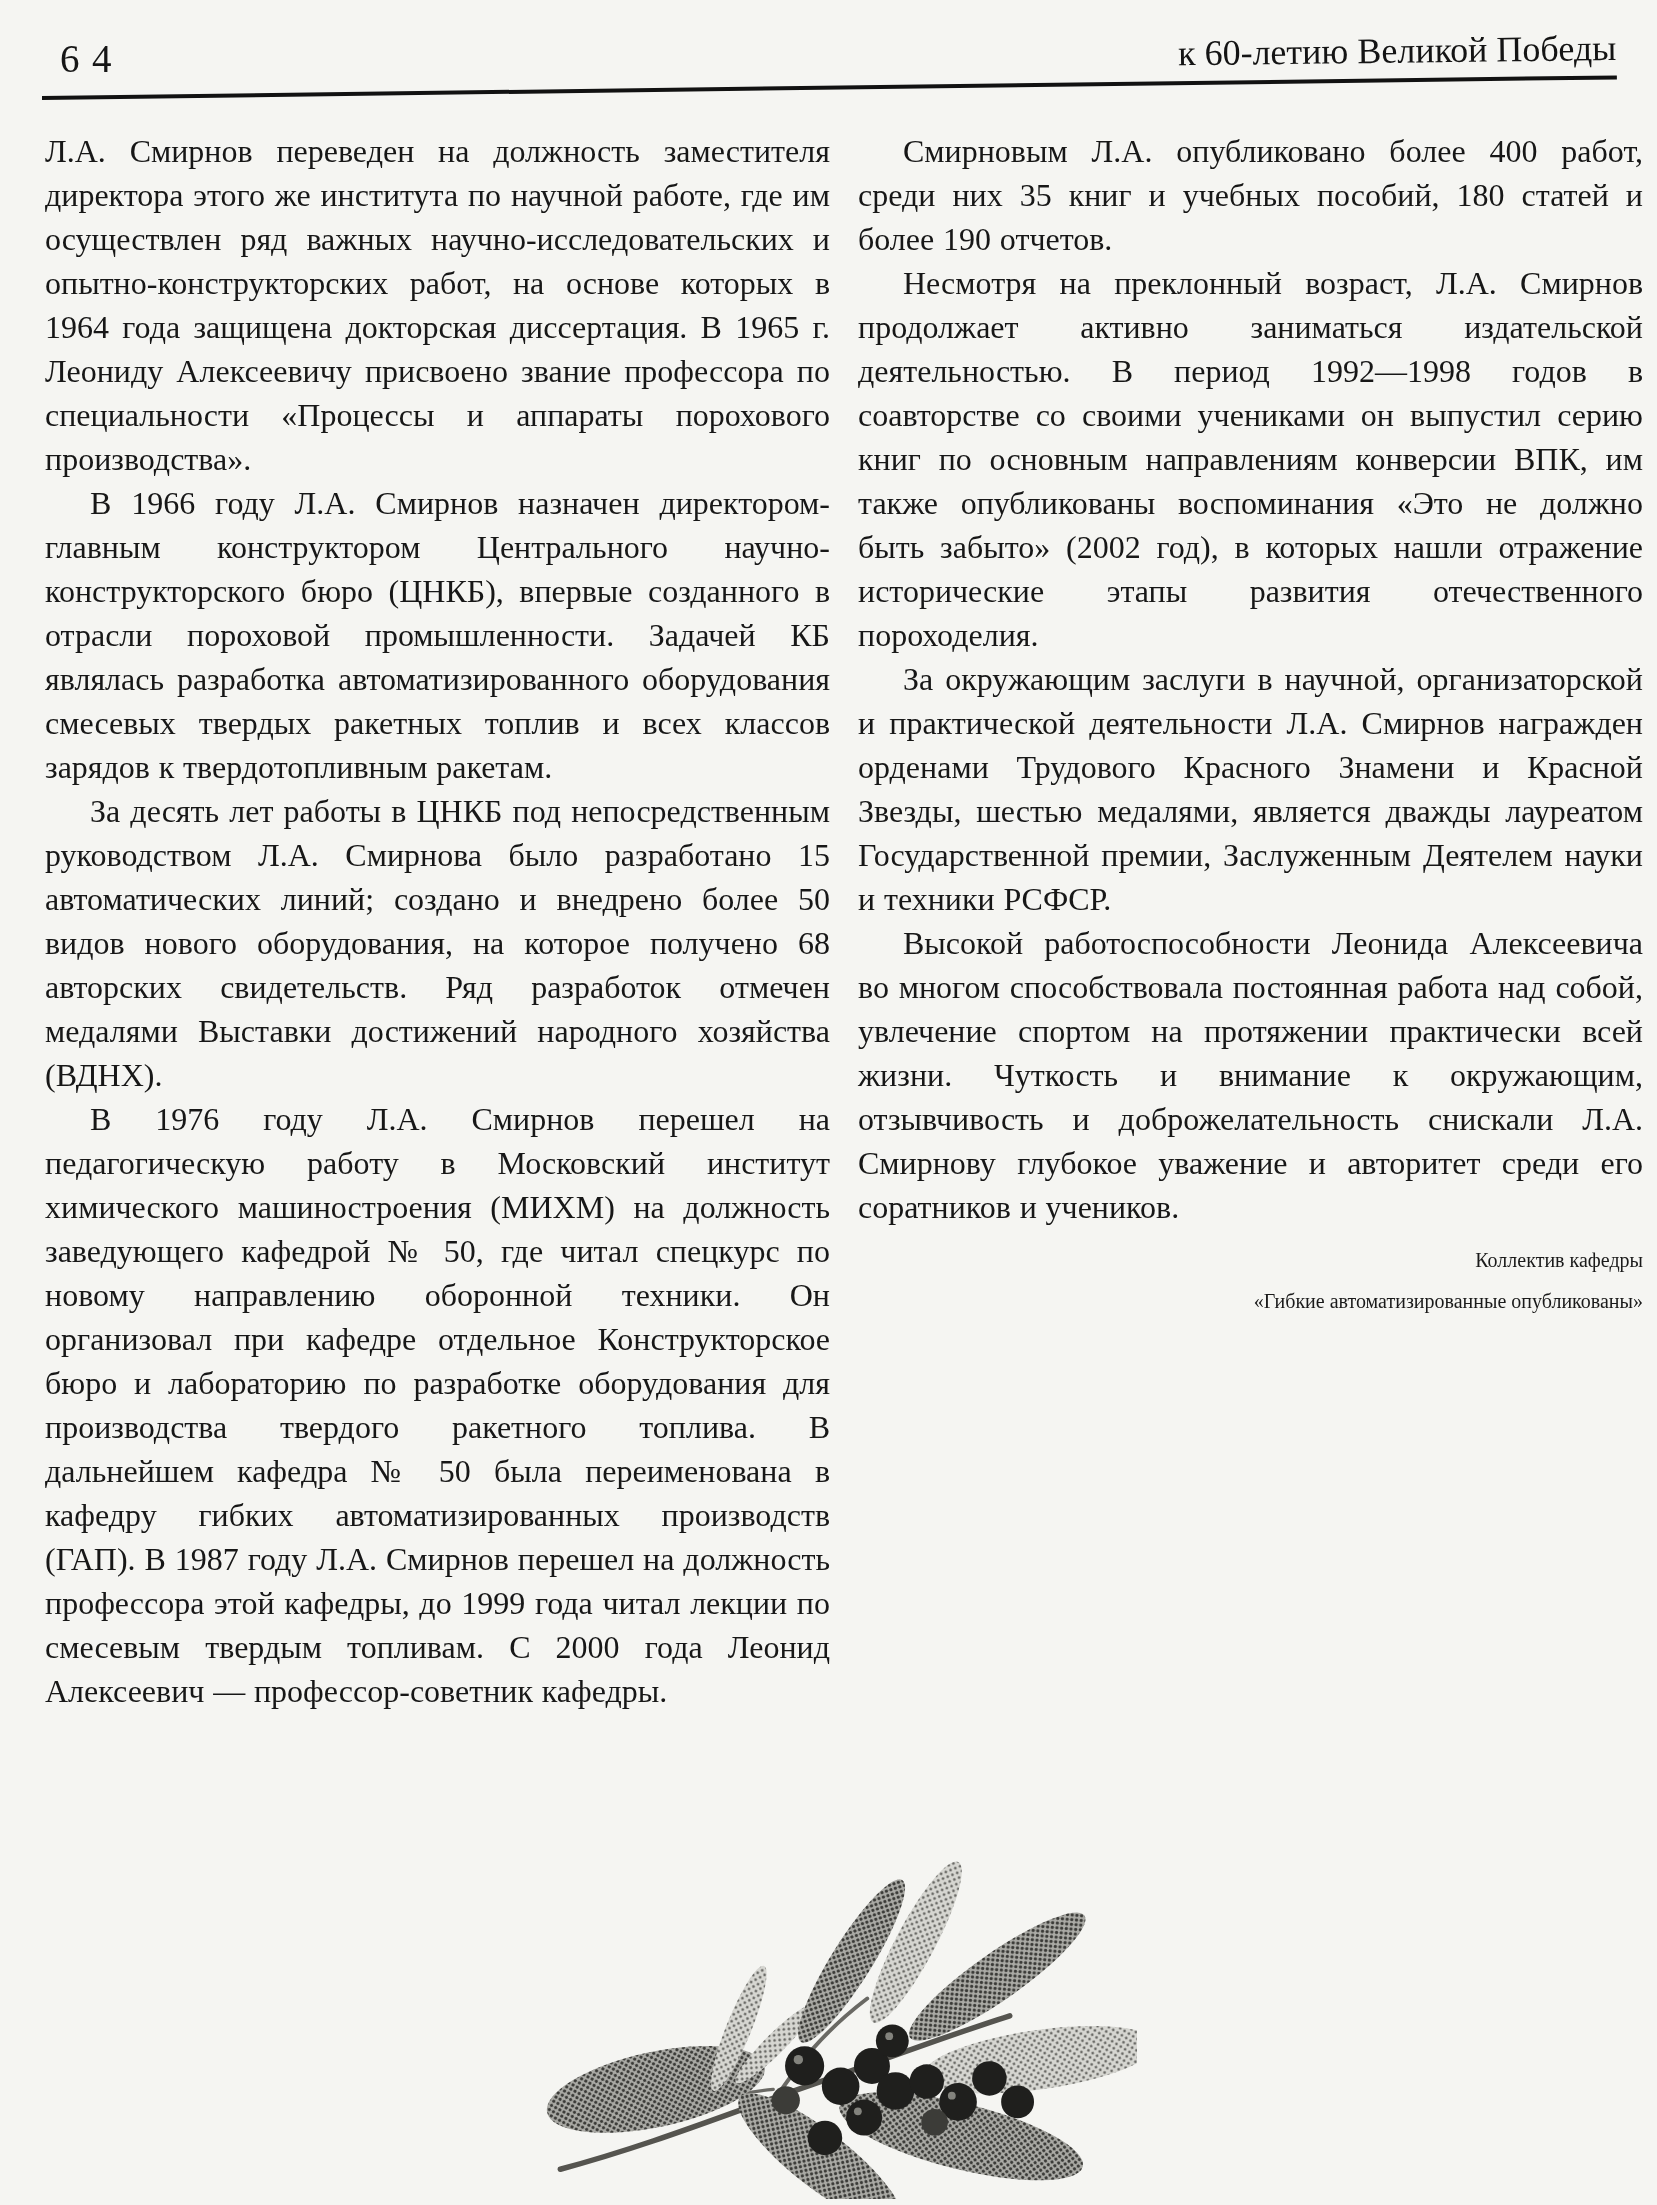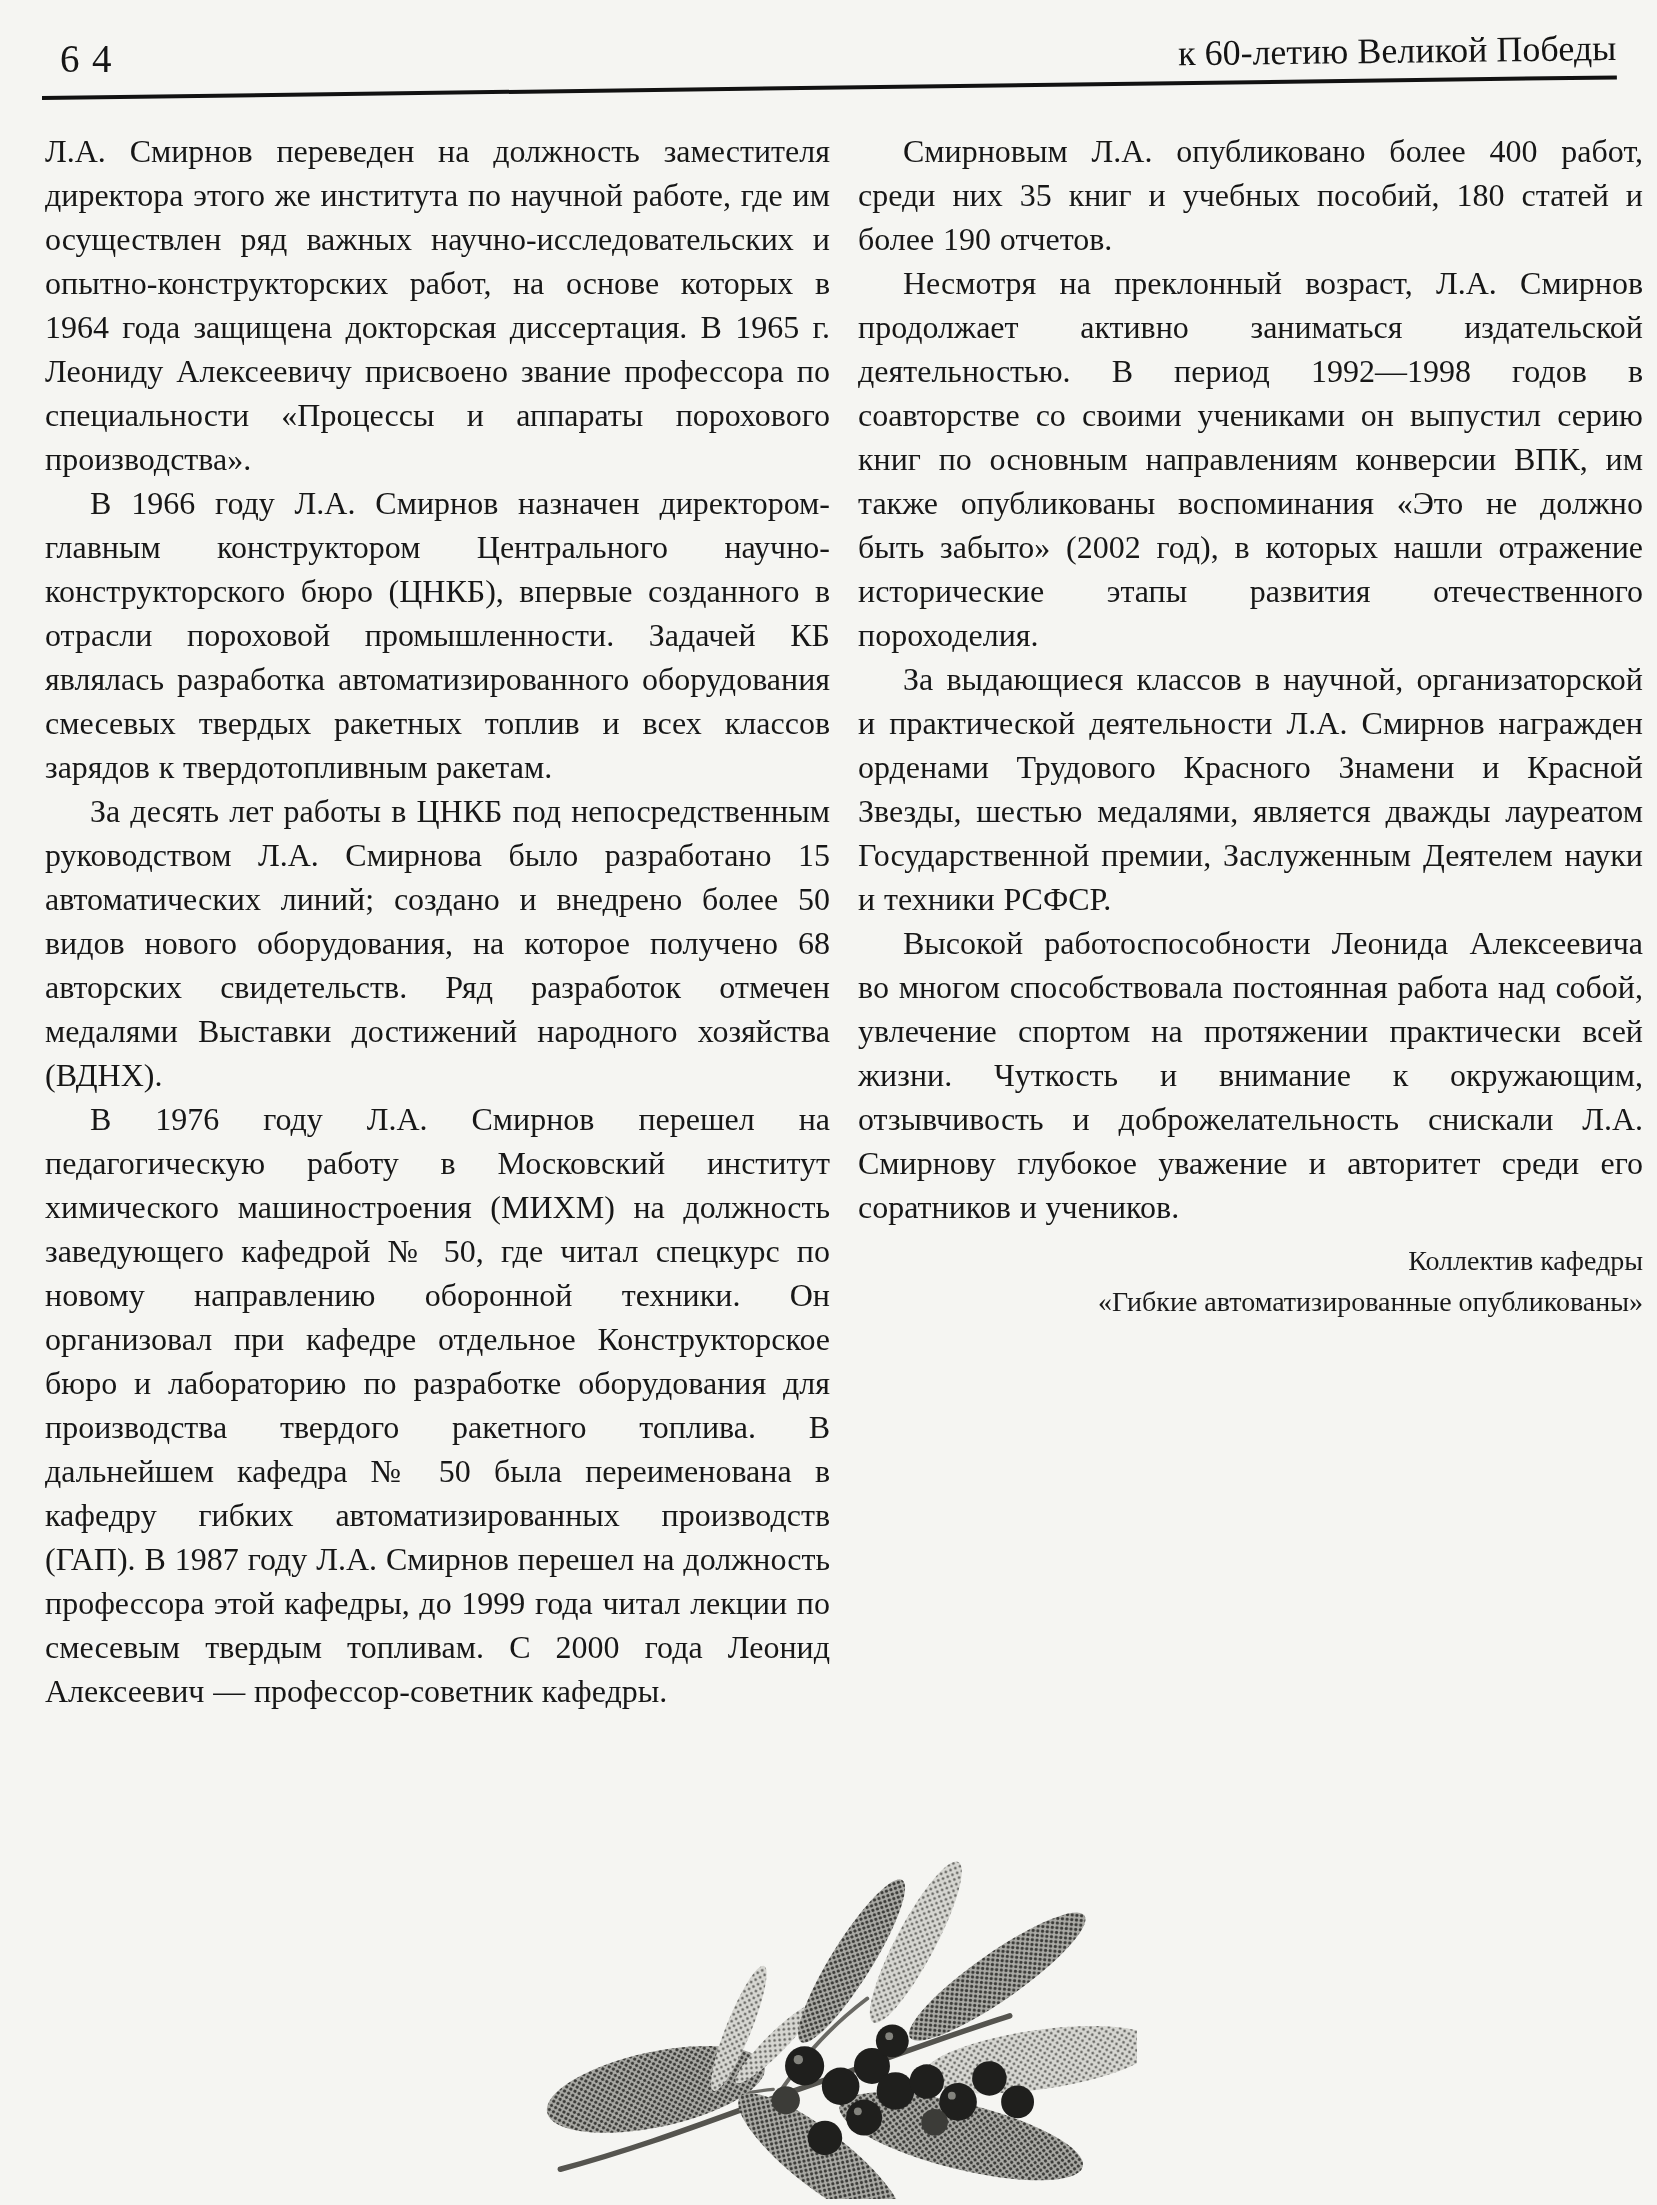--- a/index.html
+++ b/index.html
@@ -66,21 +66,21 @@
     text-indent: 45px;
     hyphens: auto;
     word-spacing: 0.8px;
   }
   .column p.flush {
     text-indent: 0;
   }
   .signature {
     margin-top: 11px;
     text-align: right;
-    font-size: 28px;
+    font-size: 20px;
     line-height: 41px;
     color: #1a1a1a;
   }
   .signature div {
     white-space: nowrap;
   }
   .branch {
     position: absolute;
     left: 538px;
     top: 1831px;
@@ -104,21 +104,21 @@
     <div class="column">
       <p class="flush">Л.А. Смирнов переведен на должность заместителя директора этого же института по научной работе, где им осуществлен ряд важных научно-исследовательских и опытно-конструкторских работ, на основе которых в 1964 года защищена докторская диссертация. В 1965 г. Леониду Алексеевичу присвоено звание профессора по специальности «Процессы и аппараты порохового производства».</p>
       <p>В 1966 году Л.А. Смирнов назначен директором-главным конструктором Центрального научно-конструкторского бюро (ЦНКБ), впервые созданного в отрасли пороховой промышленности. Задачей КБ являлась разработка автоматизированного оборудования смесевых твердых ракетных топлив и всех классов зарядов к твердотопливным ракетам.</p>
       <p>За десять лет работы в ЦНКБ под непосредственным руководством Л.А. Смирнова было разработано 15 автоматических линий; создано и внедрено более 50 видов нового оборудования, на которое получено 68 авторских свидетельств. Ряд разработок отмечен медалями Выставки достижений народного хозяйства (ВДНХ).</p>
       <p>В 1976 году Л.А. Смирнов перешел на педагогическую работу в Московский институт химического машиностроения (МИХМ) на должность заведующего кафедрой № 50, где читал спецкурс по новому направлению оборонной техники. Он организовал при кафедре отдельное Конструкторское бюро и лабораторию по разработке оборудования для производства твердого ракетного топлива. В дальнейшем кафедра № 50 была переименована в кафедру гибких автоматизированных производств (ГАП). В 1987 году Л.А. Смирнов перешел на должность профессора этой кафедры, до 1999 года читал лекции по смесевым твердым топливам. С 2000 года Леонид Алексеевич — профессор-советник кафедры.</p>
     </div>
 
     <div class="column">
       <p>Смирновым Л.А. опубликовано более 400 работ, среди них 35 книг и учебных пособий, 180 статей и более 190 отчетов.</p>
       <p>Несмотря на преклонный возраст, Л.А. Смирнов продолжает активно заниматься издательской деятельностью. В период 1992—1998 годов в соавторстве со своими учениками он выпустил серию книг по основным направлениям конверсии ВПК, им также опубликованы воспоминания «Это не должно быть забыто» (2002 год), в которых нашли отражение исторические этапы развития отечественного пороходелия.</p>
-      <p>За выдающиеся классов в научной, организаторской и практической деятельности Л.А. Смирнов награжден орденами Трудового Красного Знамени и Красной Звезды, шестью медалями, является дважды лауреатом Государственной премии, Заслуженным Деятелем науки и техники РСФСР.</p>
+      <p>За окружающим заслуги в научной, организаторской и практической деятельности Л.А. Смирнов награжден орденами Трудового Красного Знамени и Красной Звезды, шестью медалями, является дважды лауреатом Государственной премии, Заслуженным Деятелем науки и техники РСФСР.</p>
       <p>Высокой работоспособности Леонида Алексеевича во многом способствовала постоянная работа над собой, увлечение спортом на протяжении практически всей жизни. Чуткость и внимание к окружающим, отзывчивость и доброжелательность снискали Л.А. Смирнову глубокое уважение и авторитет среди его соратников и учеников.</p>
 
       <div class="signature">
         <div>Коллектив кафедры</div>
         <div>«Гибкие автоматизированные опубликованы»</div>
       </div>
     </div>
 
   </div>
 

